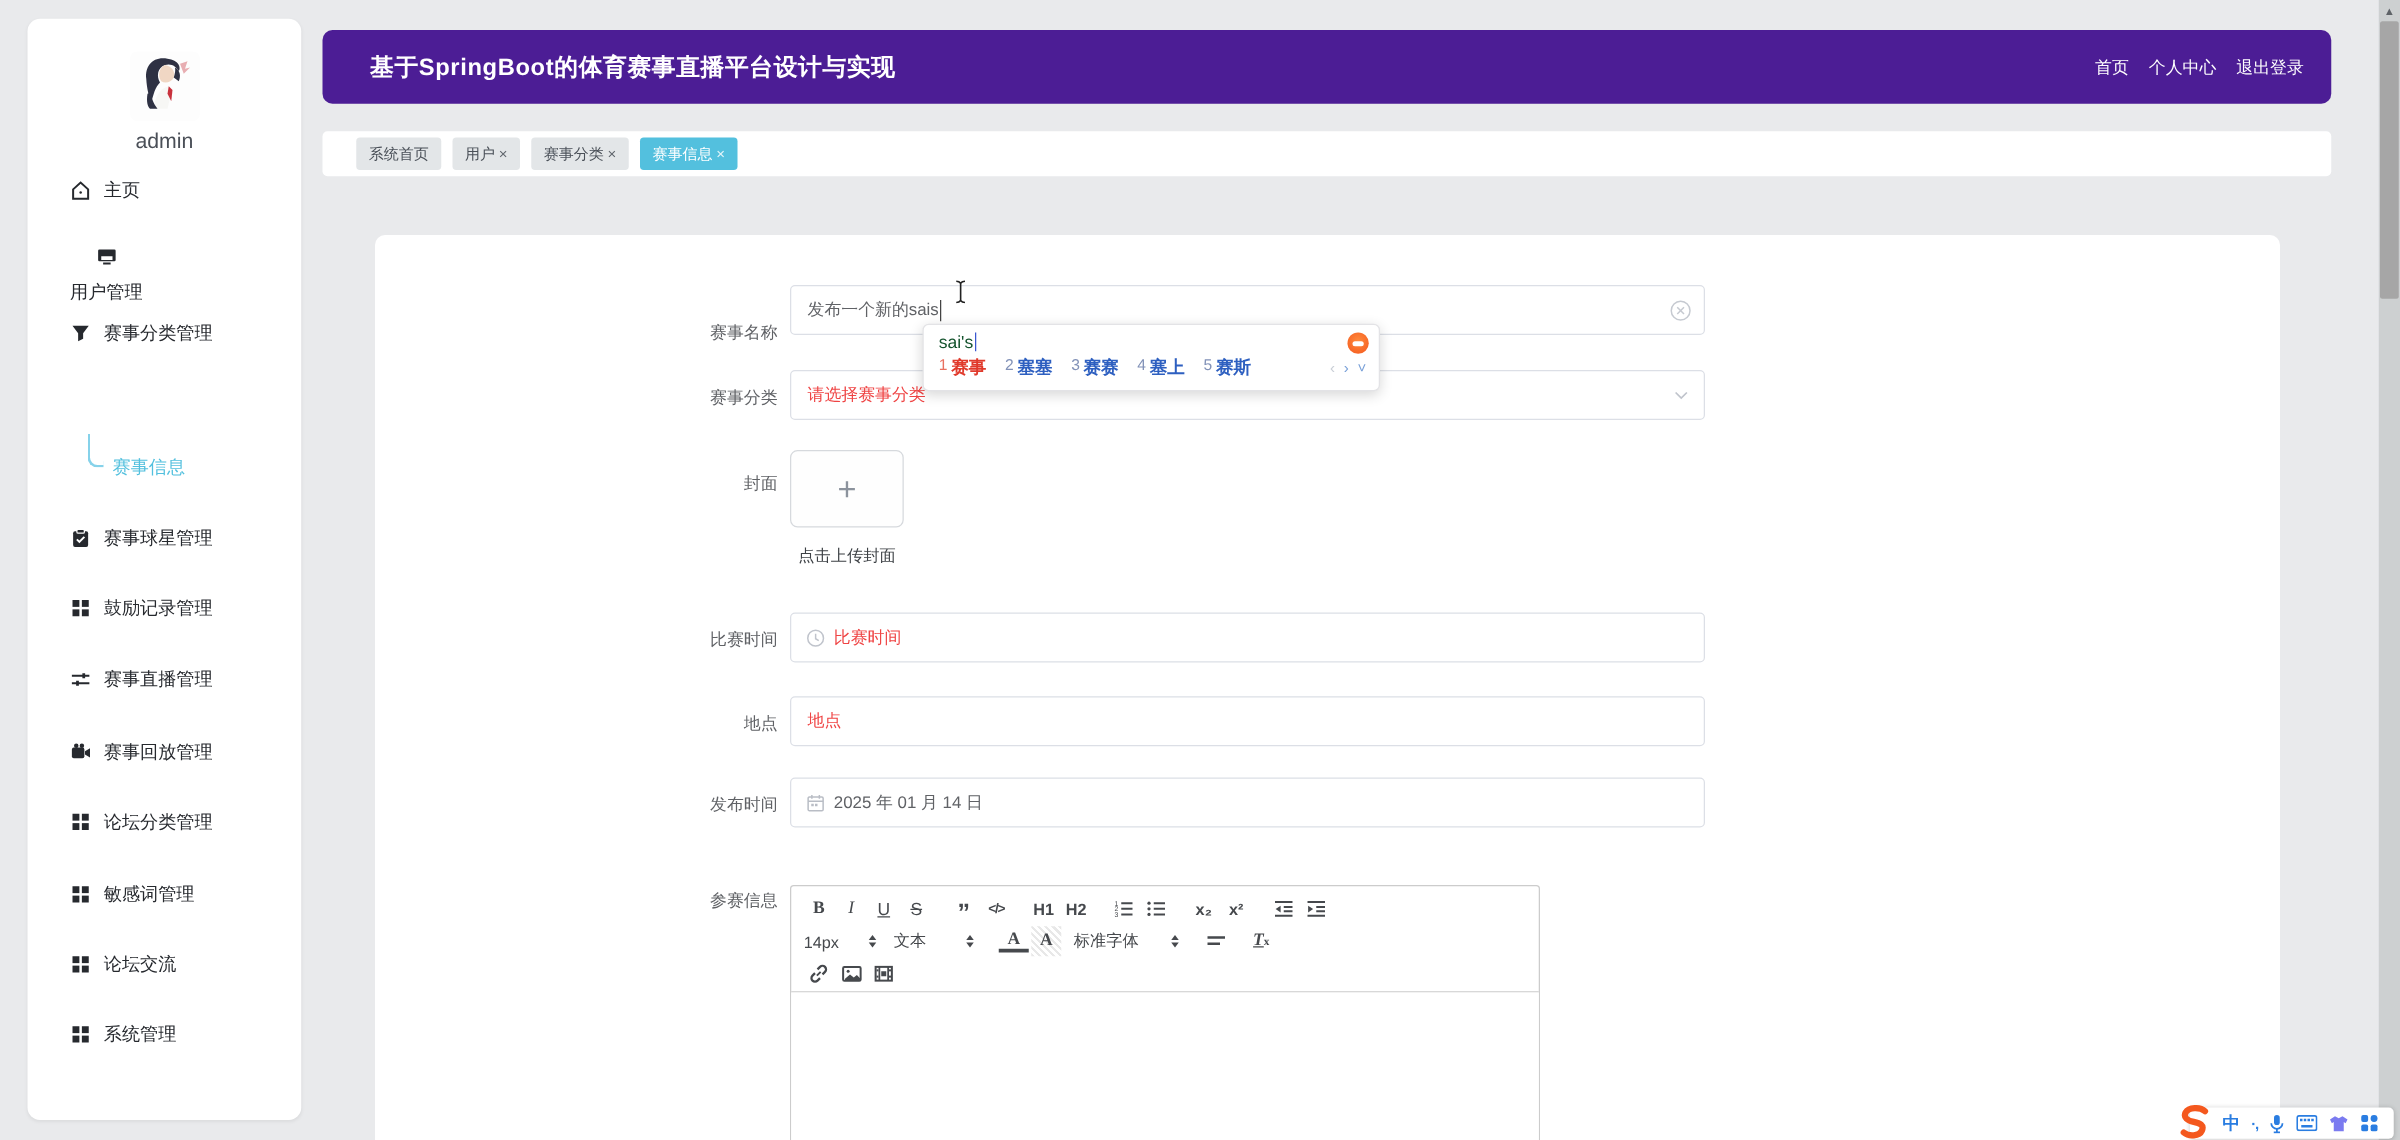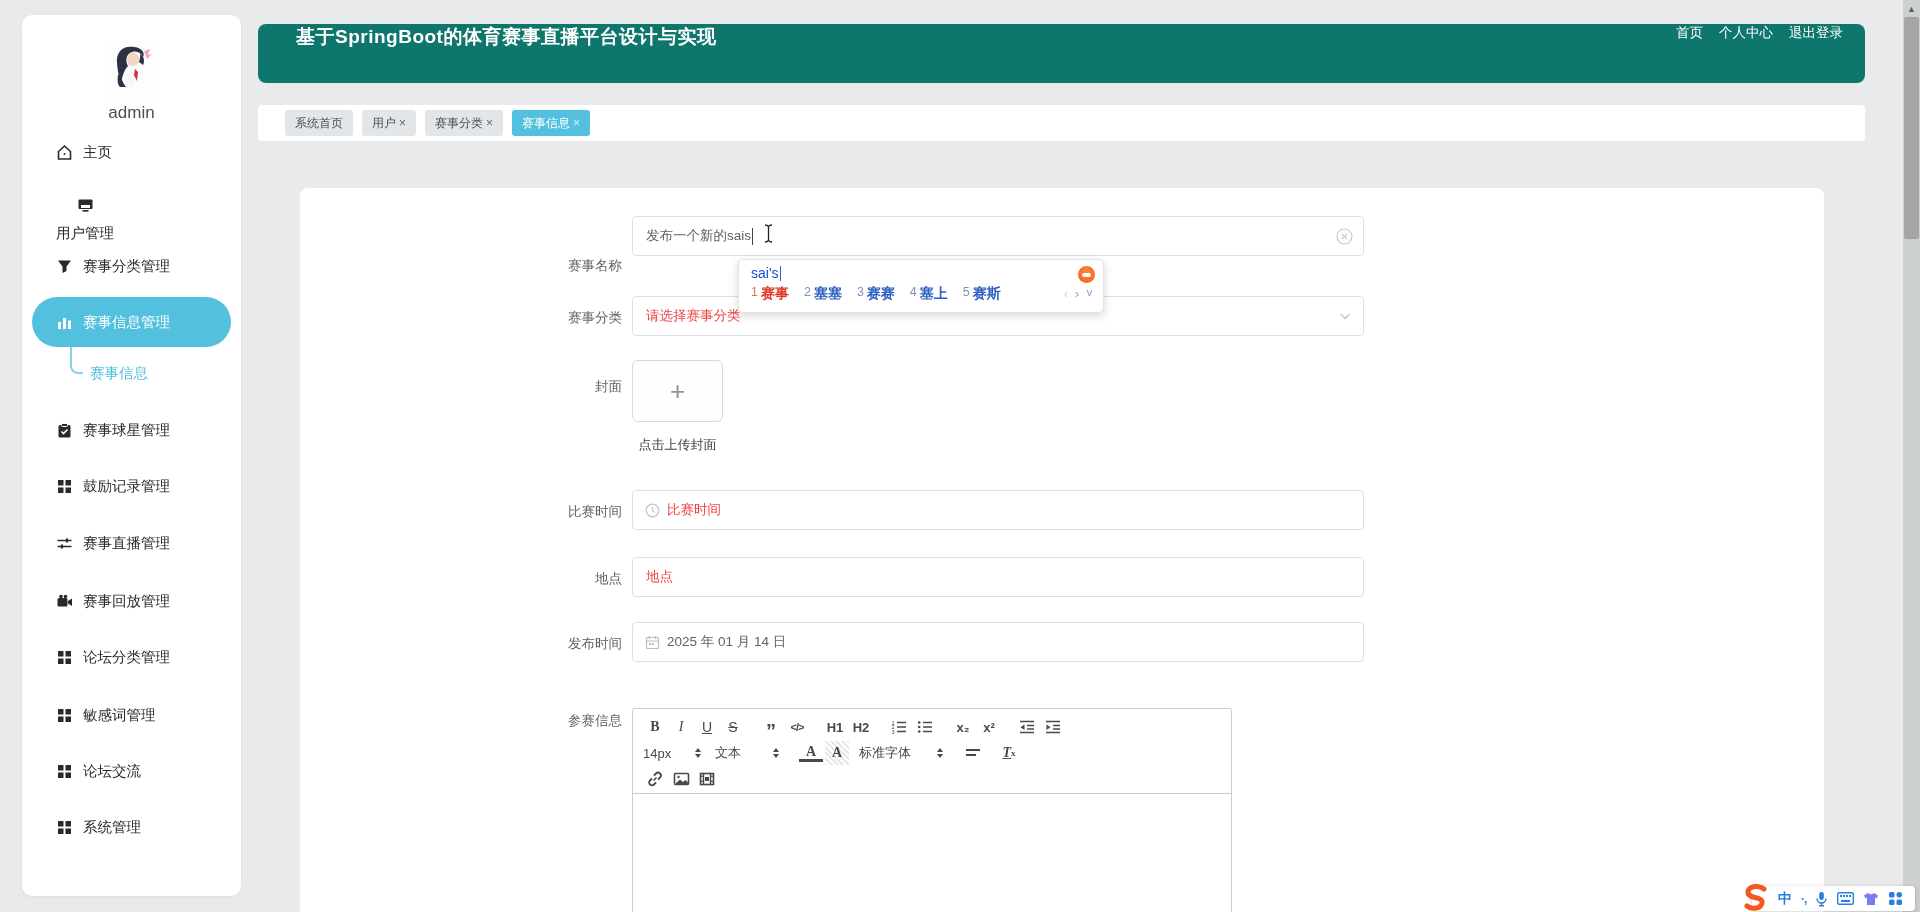--- a/index.html
+++ b/index.html
@@ -16,21 +16,21 @@
   .sidebar { left:22px; top:15px; width:219px; height:881px; background:#fff; border-radius:10px; box-shadow:0 1px 3px rgba(0,0,0,.06); }
   .avatar { left:82px; top:26px; width:56px; height:56px; border-radius:6px; overflow:hidden; }
   .username { left:0; top:88px; width:219px; text-align:center; font-size:17px; color:#4a4f57; }
   .menu-item { left:34px; height:24px; display:flex; align-items:center; gap:10px; font-size:14.5px; color:#26292e; cursor:pointer; white-space:nowrap; }
   .menu-item svg { flex:0 0 auto; }
   .menu-pill { left:10px; top:282px; width:199px; height:50px; background:#53c0de; border-radius:25px; display:flex; align-items:center; gap:10px; padding-left:24px; color:#fff; font-size:14.5px; cursor:pointer; }
   .sub-connector { left:48px; top:332px; width:13px; height:27px; border-left:2px solid #86d2ea; border-bottom:2px solid #86d2ea; border-bottom-left-radius:8px; }
   .menu-sub { left:68px; top:346px; height:24px; display:flex; align-items:center; font-size:14.5px; color:#53c0de; cursor:pointer; }
 
   
-  .header { left:258px; top:24px; width:1607px; height:59px; background:#0f766e; border-radius:8px; display:flex; align-items:flex-start; }
+  .header { left:258px; top:24px; width:1607px; height:59px; background:#4c1d95; border-radius:8px; display:flex; align-items:center; }
   .header-title { margin-left:38px; color:#fff; font-size:19px; font-weight:bold; letter-spacing:.5px; }
   .header-nav { margin-left:auto; margin-right:22px; display:flex; gap:16px; color:#fff; font-size:13.5px; }
   .header-nav span { cursor:pointer; }
 
   
   .tabstrip { left:258px; top:105px; width:1607px; height:36px; background:#fff; border-radius:4px; display:flex; align-items:center; padding-left:27px; gap:9px; }
   .tab { height:26px; display:inline-flex; align-items:center; padding:0 10px; background:#e3e6e8; border-radius:3px; font-size:12px; color:#4a5058; cursor:pointer; gap:3px; }
   .tab.active { background:#53c0de; color:#fff; }
   .tab .x { font-size:12px; opacity:.85; }
 
@@ -42,21 +42,21 @@
   .field .ph { color:#ef4444; }
   .caret { width:1px; height:17px; background:#444; margin-left:1px; }
   .clear-ico, .chev-ico { position:absolute; right:10px; top:11px; }
 
   
   .upload-box { position:absolute; left:332px; top:172px; width:91px; height:62px; border:1px solid #d6d9dd; border-radius:6px; background:#fefefe; display:flex; align-items:center; justify-content:center; color:#8c939d; font-size:26px; font-weight:300; cursor:pointer; }
   .upload-hint { position:absolute; left:332px; top:248px; width:91px; text-align:center; white-space:nowrap; font-size:13px; color:#3d4145; }
 
   
   .ime { position:absolute; left:438px; top:71px; width:366px; height:54px; background:#fff; border:1px solid #e3e3e6; border-radius:5px; box-shadow:0 3px 10px rgba(0,0,0,.16); z-index:50; padding:5px 10px 0 12px; }
-  .ime-comp { font-size:14px; color:#1d4ed8; display:flex; align-items:center; }
+  .ime-comp { font-size:14px; color:#14532d; display:flex; align-items:center; }
   .ime-caret { width:1.5px; height:15px; background:#3a57d0; margin-left:1px; }
   .ime-row { display:flex; align-items:center; margin-top:4px; font-size:14px; }
   .cand { display:flex; gap:3px; margin-right:15px; cursor:pointer; }
   .cand .n { color:#8292b8; font-size:12.5px; }
   .cand .w { color:#2d5fc0; font-weight:bold; }
   .cand.sel .n { color:#e8705f; }
   .cand.sel .w { color:#e0392b; }
   .ime-arrows { margin-left:auto; display:flex; gap:7px; font-size:12px; color:#79a0d8; align-items:center; }
   .ime-arrows .dim { color:#c9ced6; }
   .sogou-badge { position:absolute; right:8px; top:6px; width:17px; height:17px; border-radius:50%; background:radial-gradient(circle at 50% 40%, #ff8a3c, #f4581e); display:flex; align-items:center; justify-content:center; }
@@ -129,28 +129,20 @@
       </svg>
     <span>用户管理</span>
   </div>
   <div class="abs menu-item" style="top:239px;font-family:Liberation Serif, serif;">
     <svg width="17" height="17" viewBox="0 0 17 17">
         <path d="M2 2.5 L15 2.5 L10.5 8.5 L10.5 13 L6.5 15 L6.5 8.5 Z" fill="#26292e"></path>
       </svg>
     <span>赛事分类管理</span>
   </div>
 
-  <div class="abs menu-pill">
-    <svg width="17" height="17" viewBox="0 0 17 17">
-        <rect x="2" y="8" width="3" height="7" fill="#fff"></rect>
-        <rect x="7" y="4" width="3" height="11" fill="#fff"></rect>
-        <rect x="12" y="6.5" width="3" height="8.5" fill="#fff"></rect>
-      </svg>
-    <span>赛事信息管理</span>
-  </div>
   <div class="abs sub-connector"></div>
   <div class="abs menu-sub">
     <span>赛事信息</span>
   </div>
 
   <div class="abs menu-item" style="top:403px;">
     <svg width="17" height="17" viewBox="0 0 17 17">
         <rect x="2.5" y="3" width="12" height="12.5" rx="1.5" fill="#26292e"></rect>
         <rect x="5.5" y="1.5" width="6" height="3" rx="1" fill="#26292e" stroke="#fff" stroke-width="1"></rect>
         <path d="M5.5 9.5 L7.5 11.5 L11.5 7.5" fill="none" stroke="#fff" stroke-width="1.6"></path>
@@ -243,21 +235,21 @@
     </div>
   <div class="tab active">
       <span>赛事信息</span>
       <span class="x">×</span>
     </div>
 </div>
 
 <div class="abs panel">
 
   <div class="flabel" style="top:53px;margin-top:16px;">赛事名称</div>
-  <div class="field" style="top:28px;">
+  <div class="field" style="top:40px;">
     <span class="val">发布一个新的sais</span>
     <span class="caret"></span>
     <svg class="clear-ico" width="17" height="17" viewBox="0 0 17 17">
         <circle cx="8.5" cy="8.5" r="7.5" fill="none" stroke="#c6cad1" stroke-width="1.2"></circle>
         <path d="M5.8 5.8 L11.2 11.2 M11.2 5.8 L5.8 11.2" stroke="#c6cad1" stroke-width="1.2"></path>
       </svg>
   </div>
 
   <svg class="ibeam" viewBox="0 0 11 19">
       <path d="M2 1 C3.5 1 4.8 1.6 5.5 2.6 C6.2 1.6 7.5 1 9 1 M5.5 2.6 V16.4 M2 18 C3.5 18 4.8 17.4 5.5 16.4 C6.2 17.4 7.5 18 9 18" fill="none" stroke="#222" stroke-width="1.3"></path>

